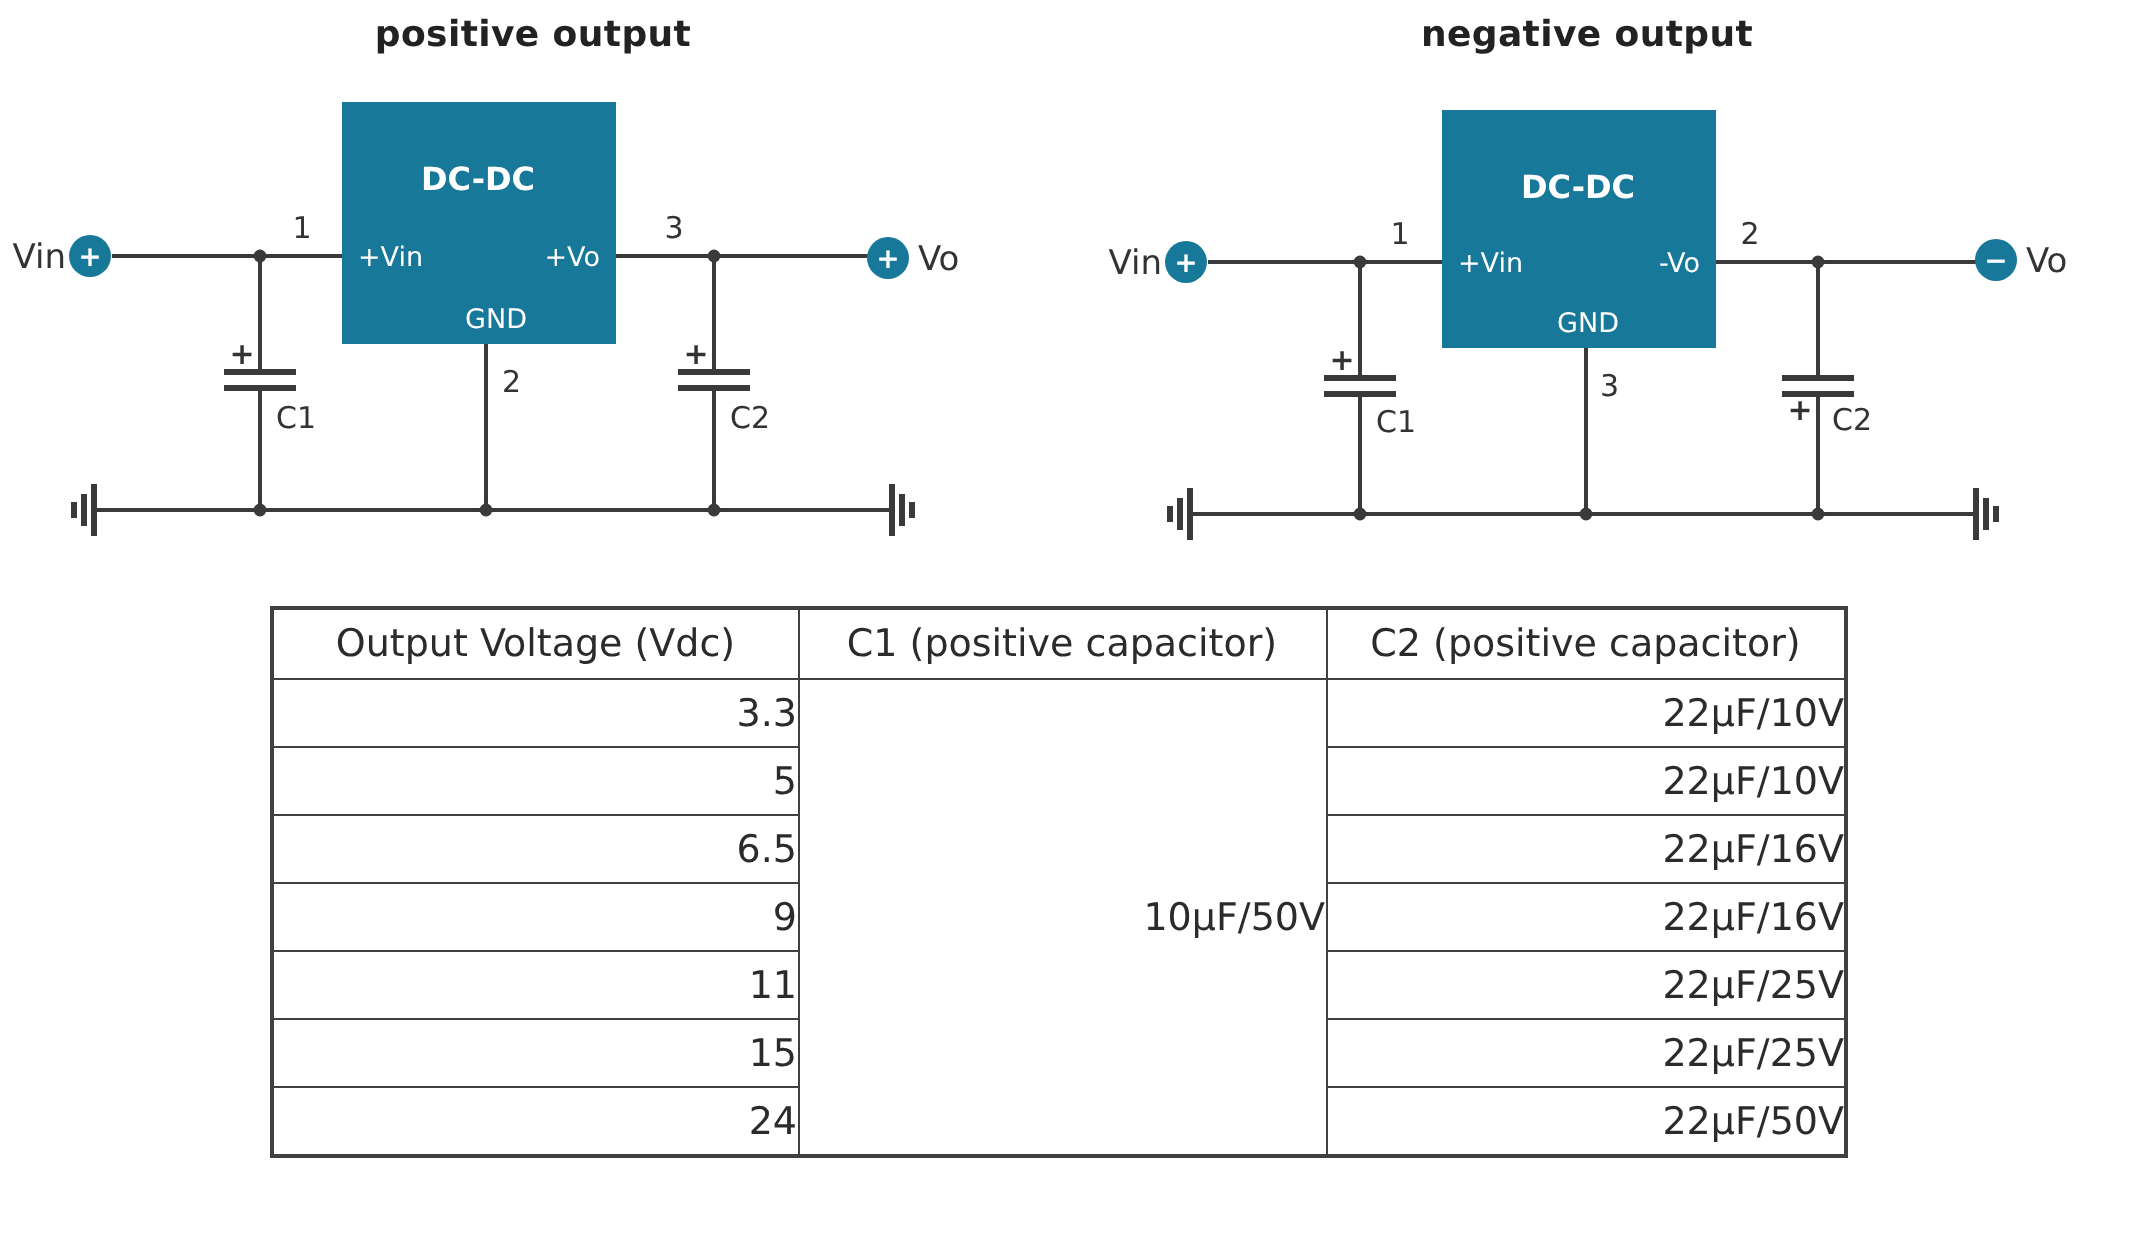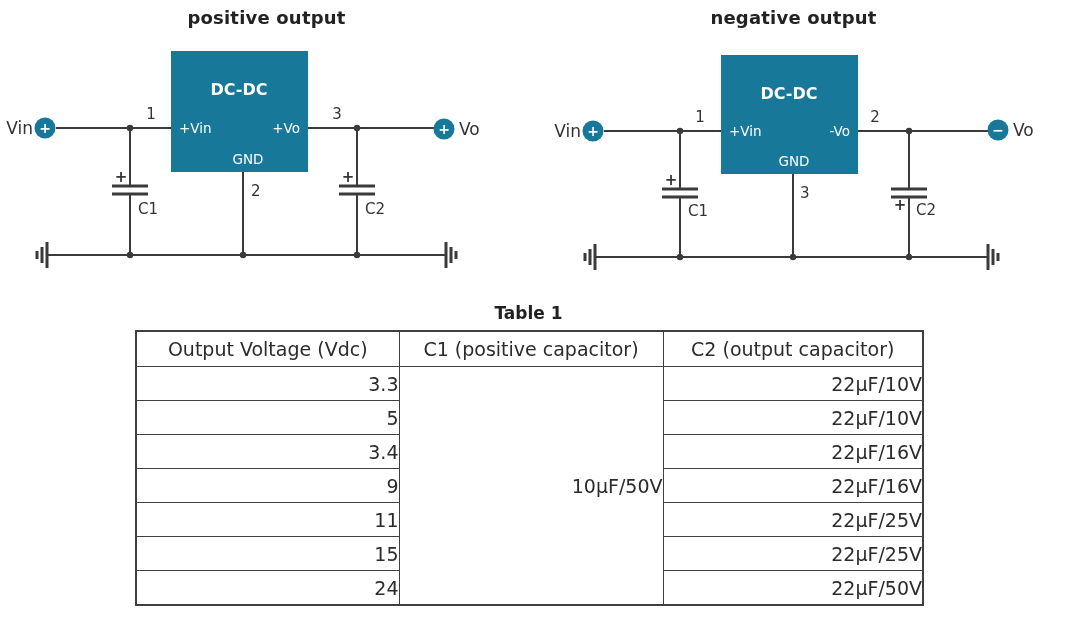--- a/index.html
+++ b/index.html
@@ -172,46 +172,45 @@
       <text class="t-io" x="506" y="136" text-anchor="start">Vo</text>
 
       <text class="t-pol" x="164" y="185" text-anchor="middle">+</text>
       <text class="t-cap" x="181" y="216" text-anchor="start">C1</text>
       <text class="t-pol" x="393" y="210" text-anchor="middle">+</text>
       <text class="t-cap" x="409" y="215" text-anchor="start">C2</text>
     </svg>
   </div>
 
   <div class="table-wrap">
-    <div class="table-title">Table 1</div>
     <table class="spec">
       <colgroup>
           <col style="width:263px">
           <col style="width:264px">
           <col style="width:260px">
         </colgroup>
       <thead>
         <tr>
           <th>Output Voltage (Vdc)</th>
           <th>C1 (positive capacitor)</th>
-          <th>C2 (output capacitor)</th>
+          <th>C2 (positive capacitor)</th>
         </tr>
       </thead>
       <tbody>
         <tr>
           <td>3.3</td>
           <td rowspan="7">10µF/50V</td>
           <td>22µF/10V</td>
         </tr>
         <tr>
           <td>5</td>
           <td>22µF/10V</td>
         </tr>
         <tr>
-          <td>3.4</td>
+          <td>6.5</td>
           <td>22µF/16V</td>
         </tr>
         <tr>
           <td>9</td>
           <td>22µF/16V</td>
         </tr>
         <tr>
           <td>11</td>
           <td>22µF/25V</td>
         </tr>

